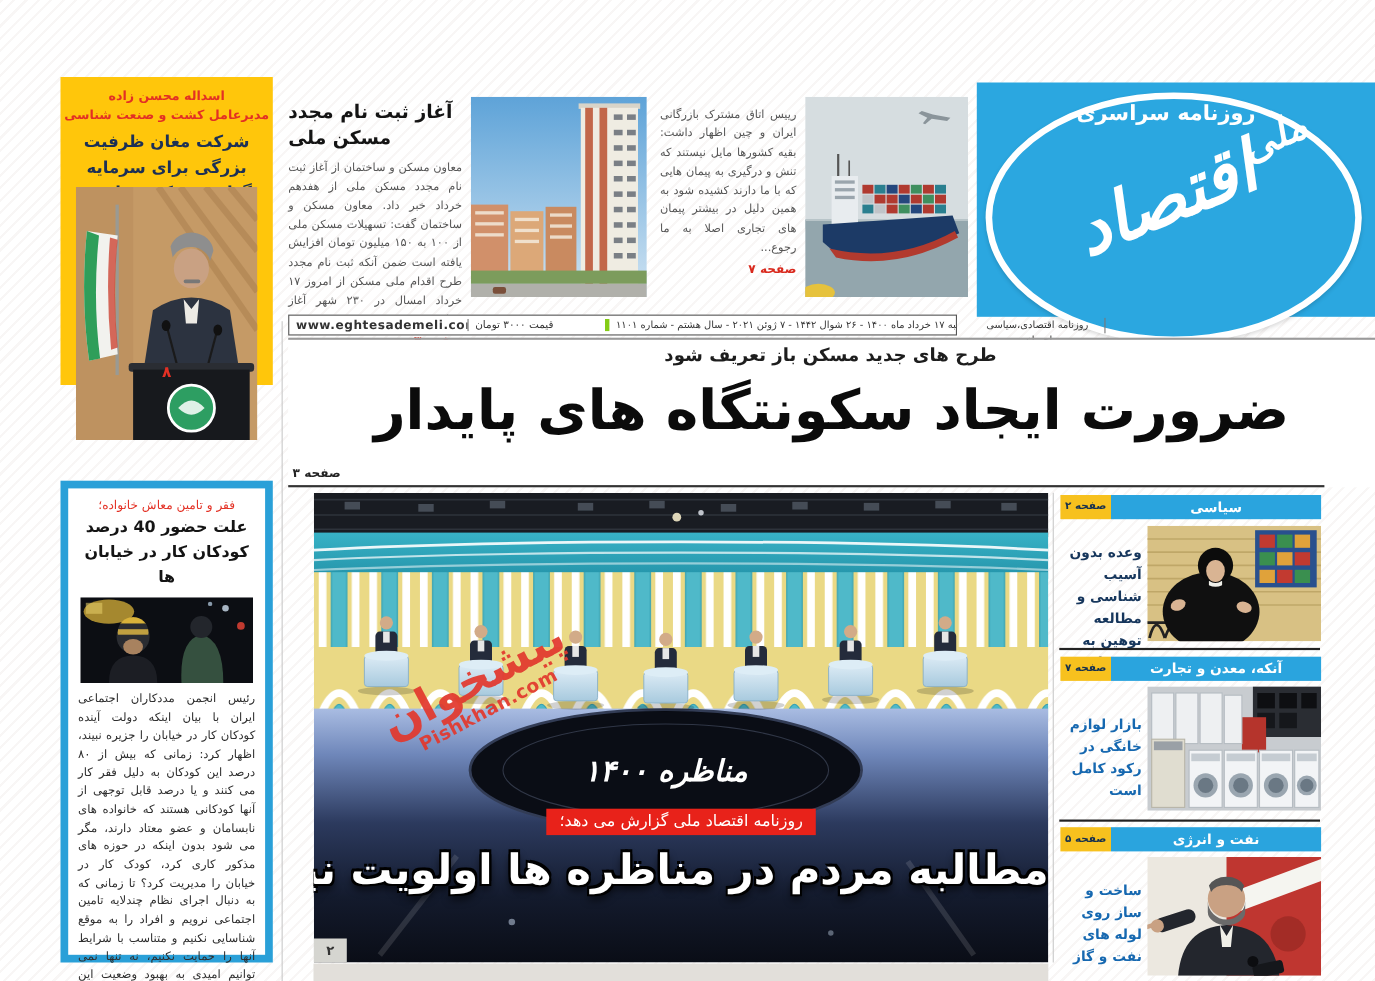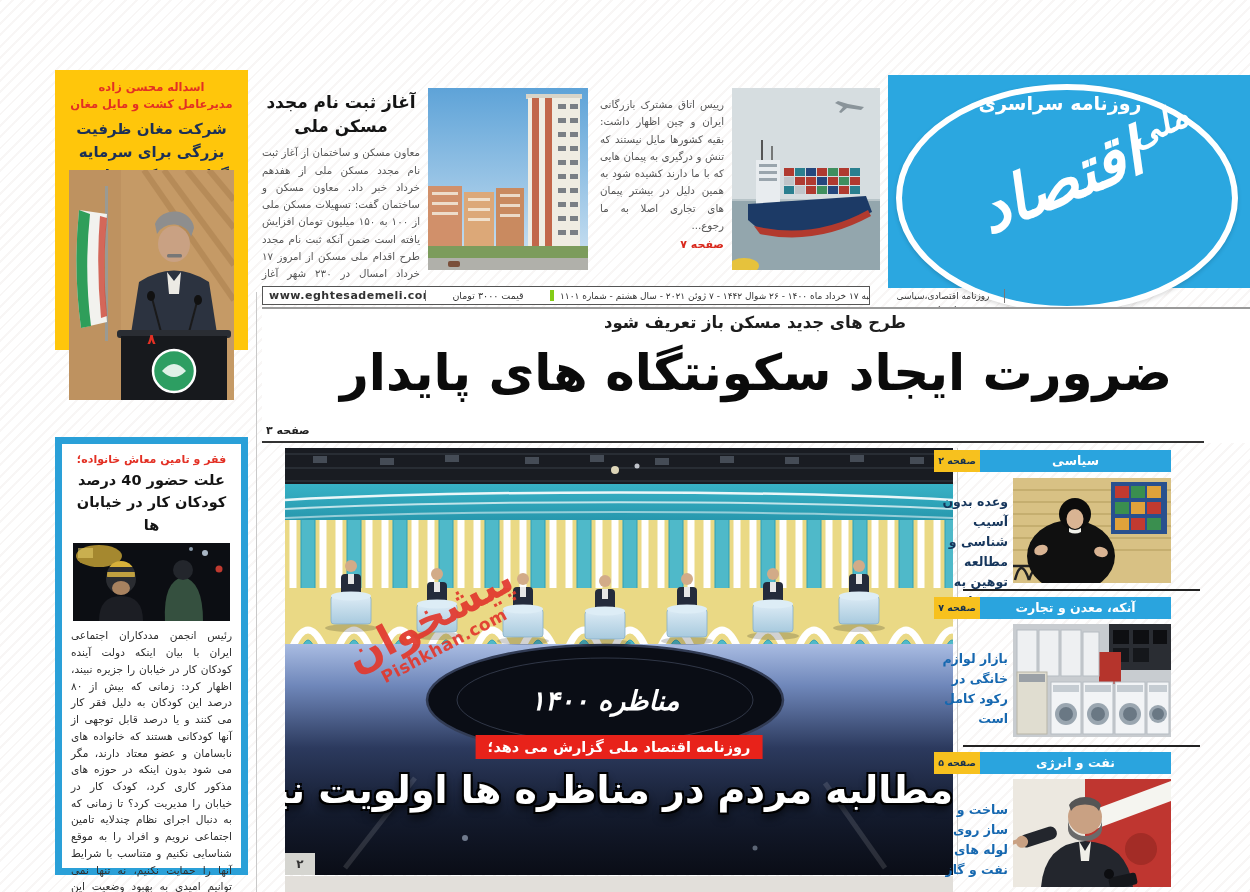--- a/index.html
+++ b/index.html
@@ -11,73 +11,73 @@
   }
   .abs{position:absolute;}
   
   .yellow-box{left:55px;top:70px;width:193px;height:280px;background:#ffc60b;text-align:center;}
   .yb-byline{margin-top:9px;font-size:11.5px;font-weight:bold;color:#e33024;line-height:1.5;}
   .yb-title{margin-top:4px;padding:0 9px;font-size:15px;font-weight:bold;color:#1c3056;line-height:1.55;}
   .yb-photo{position:absolute;left:14px;top:100px;width:165px;height:230px;}
   .yb-page{position:absolute;bottom:3px;left:0;right:0;font-size:14px;font-weight:bold;color:#e33024;}
   
   .blue-box{left:55px;top:437px;width:193px;height:438px;background:#fff;border:7px solid #2aa0d8;box-sizing:border-box;text-align:center;}
-  .bb-kicker{margin-top:9px;font-size:11px;font-weight:bold;color:#e33024;}
+  .bb-kicker{margin-top:9px;font-size:11px;font-weight:normal;color:#e33024;}
   .bb-title{margin-top:3px;padding:0 8px;font-size:14.5px;font-weight:bold;color:#141414;line-height:1.55;}
   .bb-photo{display:block;margin:7px auto 0;width:157px;height:78px;}
   .bb-body{padding:6px 9px 0;font-size:10.6px;color:#2e2e2e;text-align:justify;line-height:1.58;}
   
   .top-article{top:88px;}
   .ta1{left:262px;width:326px;height:195px;}
   .ta2{left:600px;width:280px;height:195px;}
   .ta-text{position:absolute;top:2px;}
   .ta1 .ta-text{right:168px;left:0;}
   .ta2 .ta-text{right:156px;left:0;}
-  .ta-title{font-size:17px;font-weight:bold;color:#141414;line-height:1.42;text-align:center;}
+  .ta-title{font-size:17px;font-weight:bold;color:#141414;line-height:1.42;text-align:left;}
   .ta-body{margin-top:6px;font-size:10.3px;color:#555;text-align:justify;line-height:1.68;}
   .ta-ref{margin-top:4px;font-size:11px;font-weight:bold;color:#d9291d;}
   .ta-photo{position:absolute;right:0;top:0;}
   .ta1 .ta-photo{width:160px;height:182px;}
   .ta2 .ta-photo{width:148px;height:182px;}
   
   .mast-band{left:888px;top:75px;width:362px;height:213px;background:#2ba7e0;}
   .mast-oval{left:896px;top:84px;width:330px;height:216px;background:#2ba7e0;border:6px solid #fff;border-radius:50%;box-shadow:0 2px 4px rgba(0,0,0,.15);}
   .mast-tagline{left:950px;top:92px;width:220px;text-align:center;color:#fff;font-size:19px;font-weight:bold;z-index:3;}
   .mast-w1{left:915px;top:150px;width:290px;text-align:center;color:#fff;font-size:64px;font-weight:bold;font-style:italic;transform:rotate(-22deg);z-index:3;line-height:1;}
   .mast-w2{left:1128px;top:104px;color:#fff;font-size:36px;font-weight:bold;font-style:italic;transform:rotate(-24deg);z-index:3;}
   
   .date-box{left:262px;top:286px;width:608px;height:19px;border:1px solid #555;background:#fff;display:flex;direction:ltr;align-items:center;font-size:9.5px;color:#333;box-sizing:border-box;}
   .dcell{padding:0 6px;white-space:nowrap;overflow:hidden;}
   .dcell.web{width:150px;font-weight:bold;font-size:11px;letter-spacing:.5px;direction:ltr;text-align:center;}
-  .dcell.price{width:112px;text-align:center;border-left:1px solid #777;border-right:4px solid #84cc16;}
+  .dcell.price{width:112px;border-left:1px solid #777;border-right:4px solid #84cc16;}
   .dcell.date{flex:1;text-align:center;font-size:9px;}
   .date-type{left:882px;top:289px;width:122px;font-size:9px;color:#333;text-align:center;border-right:1px solid #777;height:14px;line-height:14px;}
   .date-rule{left:262px;top:307px;width:988px;height:2px;background:#9a9a9a;}
   
   .lead-bg{left:262px;top:309px;width:988px;height:134px;background:#fff;}
   .lead-kicker{left:430px;top:313px;width:650px;text-align:center;font-size:16.5px;font-weight:bold;color:#1d1d1d;}
   .lead-headline{left:262px;top:333px;width:988px;text-align:center;font-size:50px;font-weight:bold;color:#0b0b0b;letter-spacing:-1px;white-space:nowrap;line-height:1.6;}
   .lead-ref{left:266px;top:424px;font-size:11px;font-weight:bold;color:#222;}
   .lead-rule{left:262px;top:441px;width:942px;height:2px;background:#333;}
   
   .main-photo{left:285px;top:448px;width:668px;height:427px;overflow:hidden;}
   .mp-watermark{position:absolute;left:58px;top:148px;transform:rotate(-28deg);color:#e2392e;opacity:.93;text-align:center;z-index:5;}
   .mp-wm-fa{font-size:42px;font-weight:bold;line-height:1;}
   .mp-wm-en{font-size:17px;font-weight:bold;letter-spacing:.5px;direction:ltr;}
-  .mp-banner{position:absolute;left:50%;top:287px;transform:translateX(-50%);background:#e8221a;color:#fff;font-size:14.5px;font-weight:bold;padding:4px 12px;white-space:nowrap;z-index:6;}
+  .mp-banner{position:absolute;left:50%;top:287px;transform:translateX(-50%);background:#e8221a;color:#fff;font-size:14.5px;font-weight:normal;padding:4px 12px;white-space:nowrap;z-index:6;}
   .mp-headline{position:absolute;left:0;right:0;top:320px;text-align:center;font-size:38px;font-weight:bold;color:#fff;white-space:nowrap;z-index:6;
     text-shadow:2px 2px 0 #000,-2px 2px 0 #000,2px -2px 0 #000,-2px -2px 0 #000,0 5px 8px rgba(0,0,0,.85);}
   .mp-tab{position:absolute;left:0;bottom:0;width:30px;height:22px;background:#d5d5d0;color:#333;font-size:12px;font-weight:bold;text-align:center;line-height:22px;z-index:6;}
   .bottom-strip{left:285px;top:876px;width:668px;height:16px;background:#e2dfda;}
   
   .vrule-left{left:256px;top:292px;width:1px;height:600px;background:#c9c9c9;}
   .vrule-mid{left:957px;top:448px;width:1px;height:427px;background:#c9c9c9;}
   .sb-divider{left:963px;width:237px;height:2px;background:#222;}
   
-  .sb-section{left:934px;width:237px;}
+  .sb-section{left:964px;width:237px;}
   .sb-header{position:absolute;left:0;right:0;top:0;height:22px;}
   .sb-bar{position:absolute;left:46px;right:0;top:0;bottom:0;background:#2aa4de;color:#fff;font-size:12.5px;font-weight:bold;text-align:center;line-height:22px;}
   .sb-tag{position:absolute;left:0;top:0;bottom:0;width:46px;background:#f7c11e;color:#15304f;font-size:9.5px;font-weight:bold;text-align:center;line-height:22px;}
   .sb-photo{position:absolute;right:0;}
   .sb-text{position:absolute;left:0;width:74px;font-weight:bold;text-align:right;line-height:1.6;font-size:12.5px;}
   .s1{top:450px;height:138px;}
   .s1 .sb-photo{top:28px;width:158px;height:105px;}
   .s1 .sb-text{top:42px;color:#16365c;}
   .s2{top:597px;height:147px;}
   .s2 .sb-photo{top:27px;width:158px;height:113px;}
@@ -86,21 +86,21 @@
   .s3 .sb-photo{top:27px;width:158px;height:108px;}
   .s3 .sb-text{top:48px;color:#1668b0;}
 </style>
 </head>
 <body>
 
 <div class="page">
 
   <div class="abs yellow-box">
     <div class="yb-byline">اسداله محسن زاده</div>
-    <div class="yb-byline" style="margin-top:0;">مدیرعامل کشت و مایل مغان</div>
+    <div class="yb-byline" style="margin-top:0;">مدیرعامل کشت و صنعت شناسی</div>
     <div class="yb-title">شرکت مغان ظرفیت بزرگی برای سرمایه گذاری در کشور است</div>
     <svg class="yb-photo" viewBox="0 0 165 230">
       <rect width="165" height="230" fill="#c59a66"></rect>
       <g stroke="#a87d4c" stroke-width="6" opacity=".5">
         <path d="M95,0 L165,95"></path>
           <path d="M118,0 L165,58"></path>
           <path d="M75,0 L165,130"></path>
           <path d="M140,0 L165,30"></path>
       </g>
       <rect x="0" y="0" width="52" height="230" fill="#b58a58" opacity=".45"></rect>

